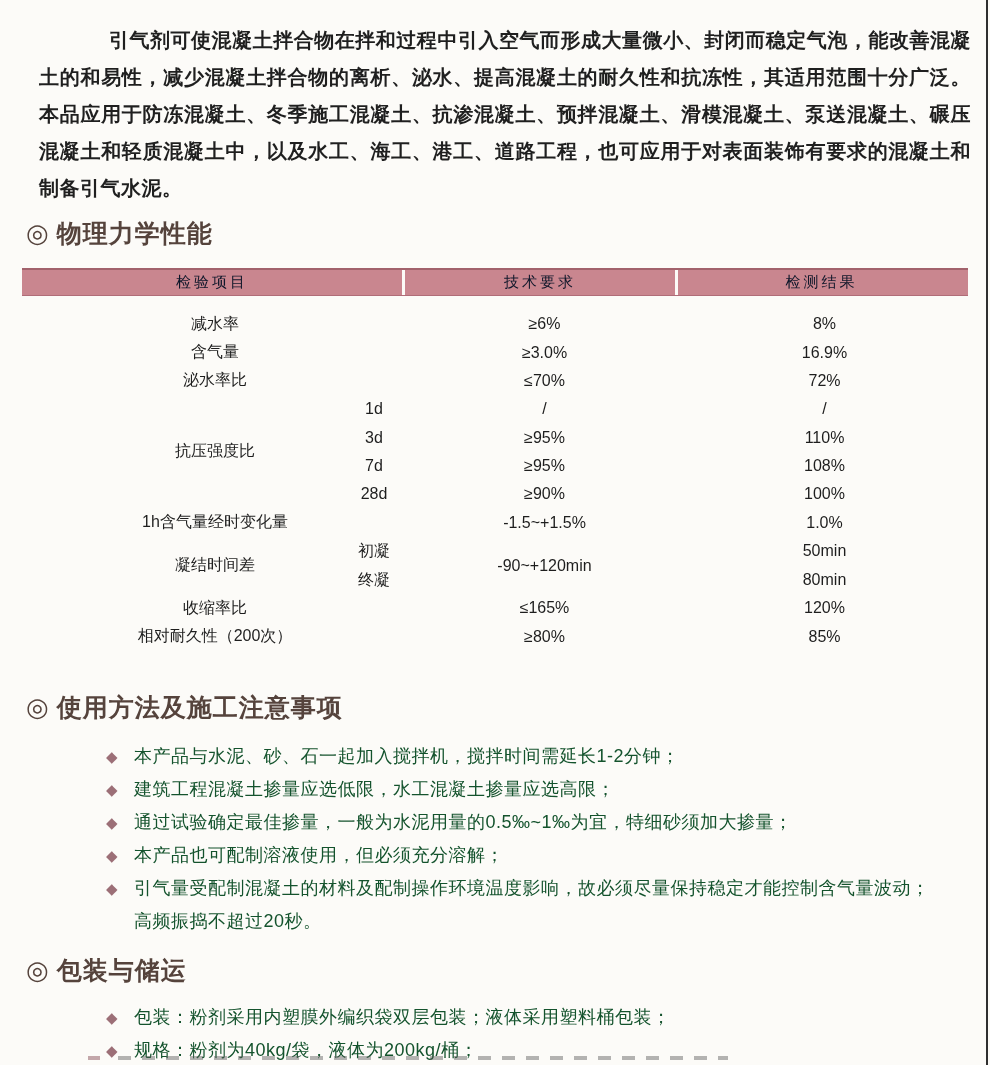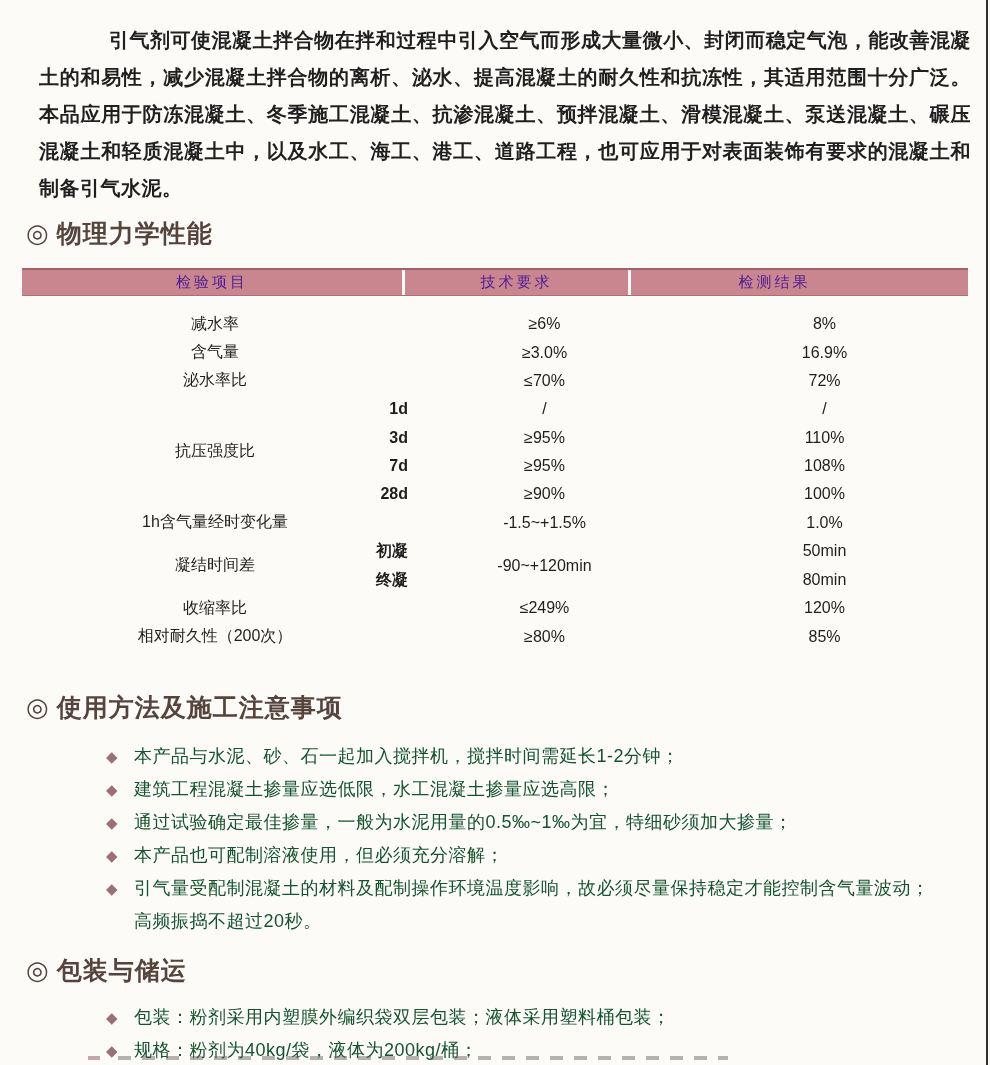--- a/index.html
+++ b/index.html
@@ -50,37 +50,37 @@
   
   .ptable { margin-top:18px; width:946px; font-size:16px; color:#1e1e1e; }
   .thead {
     display:flex; height:28px;
     background:#c9868f;
     border-top:2px solid #a2626c;
     border-bottom:1px solid #b06d78;
   }
   .th {
     display:flex; align-items:center; justify-content:center;
-    color:#4c1d95; font-size:15px; letter-spacing:3px;
+    color:#0f172a; font-size:15px; letter-spacing:3px;
   }
   .th1 { width:383px; border-right:3px solid #fcfbf8; }
-  .th2 { width:226px; border-right:3px solid #fcfbf8; }
+  .th2 { width:273px; border-right:3px solid #fcfbf8; }
   .th3 { width:287px; }
   .tbody { padding-top:14px; }
   .trow { display:flex; height:28.4px; align-items:center; }
   .c1 { width:386px; text-align:center; }
   .c2 { width:273px; text-align:center; }
   .c3 { width:287px; text-align:center; }
   .tgroup { display:flex; }
   .g-c1 { width:386px; position:relative; }
   .g-label {
     position:absolute; inset:0;
     display:flex; align-items:center; justify-content:center;
   }
-  .g-sub { height:28.4px; line-height:28.4px; padding-left:318px; text-align:right;font-weight:bold; }
+  .g-sub { height:28.4px; line-height:28.4px; padding-left:318px; text-align:center; }
   .g-col { display:flex; flex-direction:column; }
   .g-col.c2, .g-col.c3 { justify-content:flex-start; }
   .g-val { height:28.4px; line-height:28.4px; text-align:center; }
   .g-merged { height:56.8px; display:flex; align-items:center; justify-content:center; }
 
   
   .bullets { margin-top:16px; }
   .bullets-packing { margin-top:14px; }
   .bullet-row { display:flex; align-items:flex-start; padding-left:84px; }
   .diamond {
@@ -186,21 +186,21 @@
             <div class="g-merged">-90~+120min</div>
           </div>
           <div class="g-col c3">
             <div class="g-val">50min</div>
             <div class="g-val">80min</div>
           </div>
         </div>
 
         <div class="trow">
           <div class="c1">收缩率比</div>
-          <div class="c2">≤249%</div>
+          <div class="c2">≤165%</div>
           <div class="c3">120%</div>
         </div>
 
         <div class="trow">
           <div class="c1">相对耐久性（200次）</div>
           <div class="c2">≥80%</div>
           <div class="c3">85%</div>
         </div>
 
       </div>

